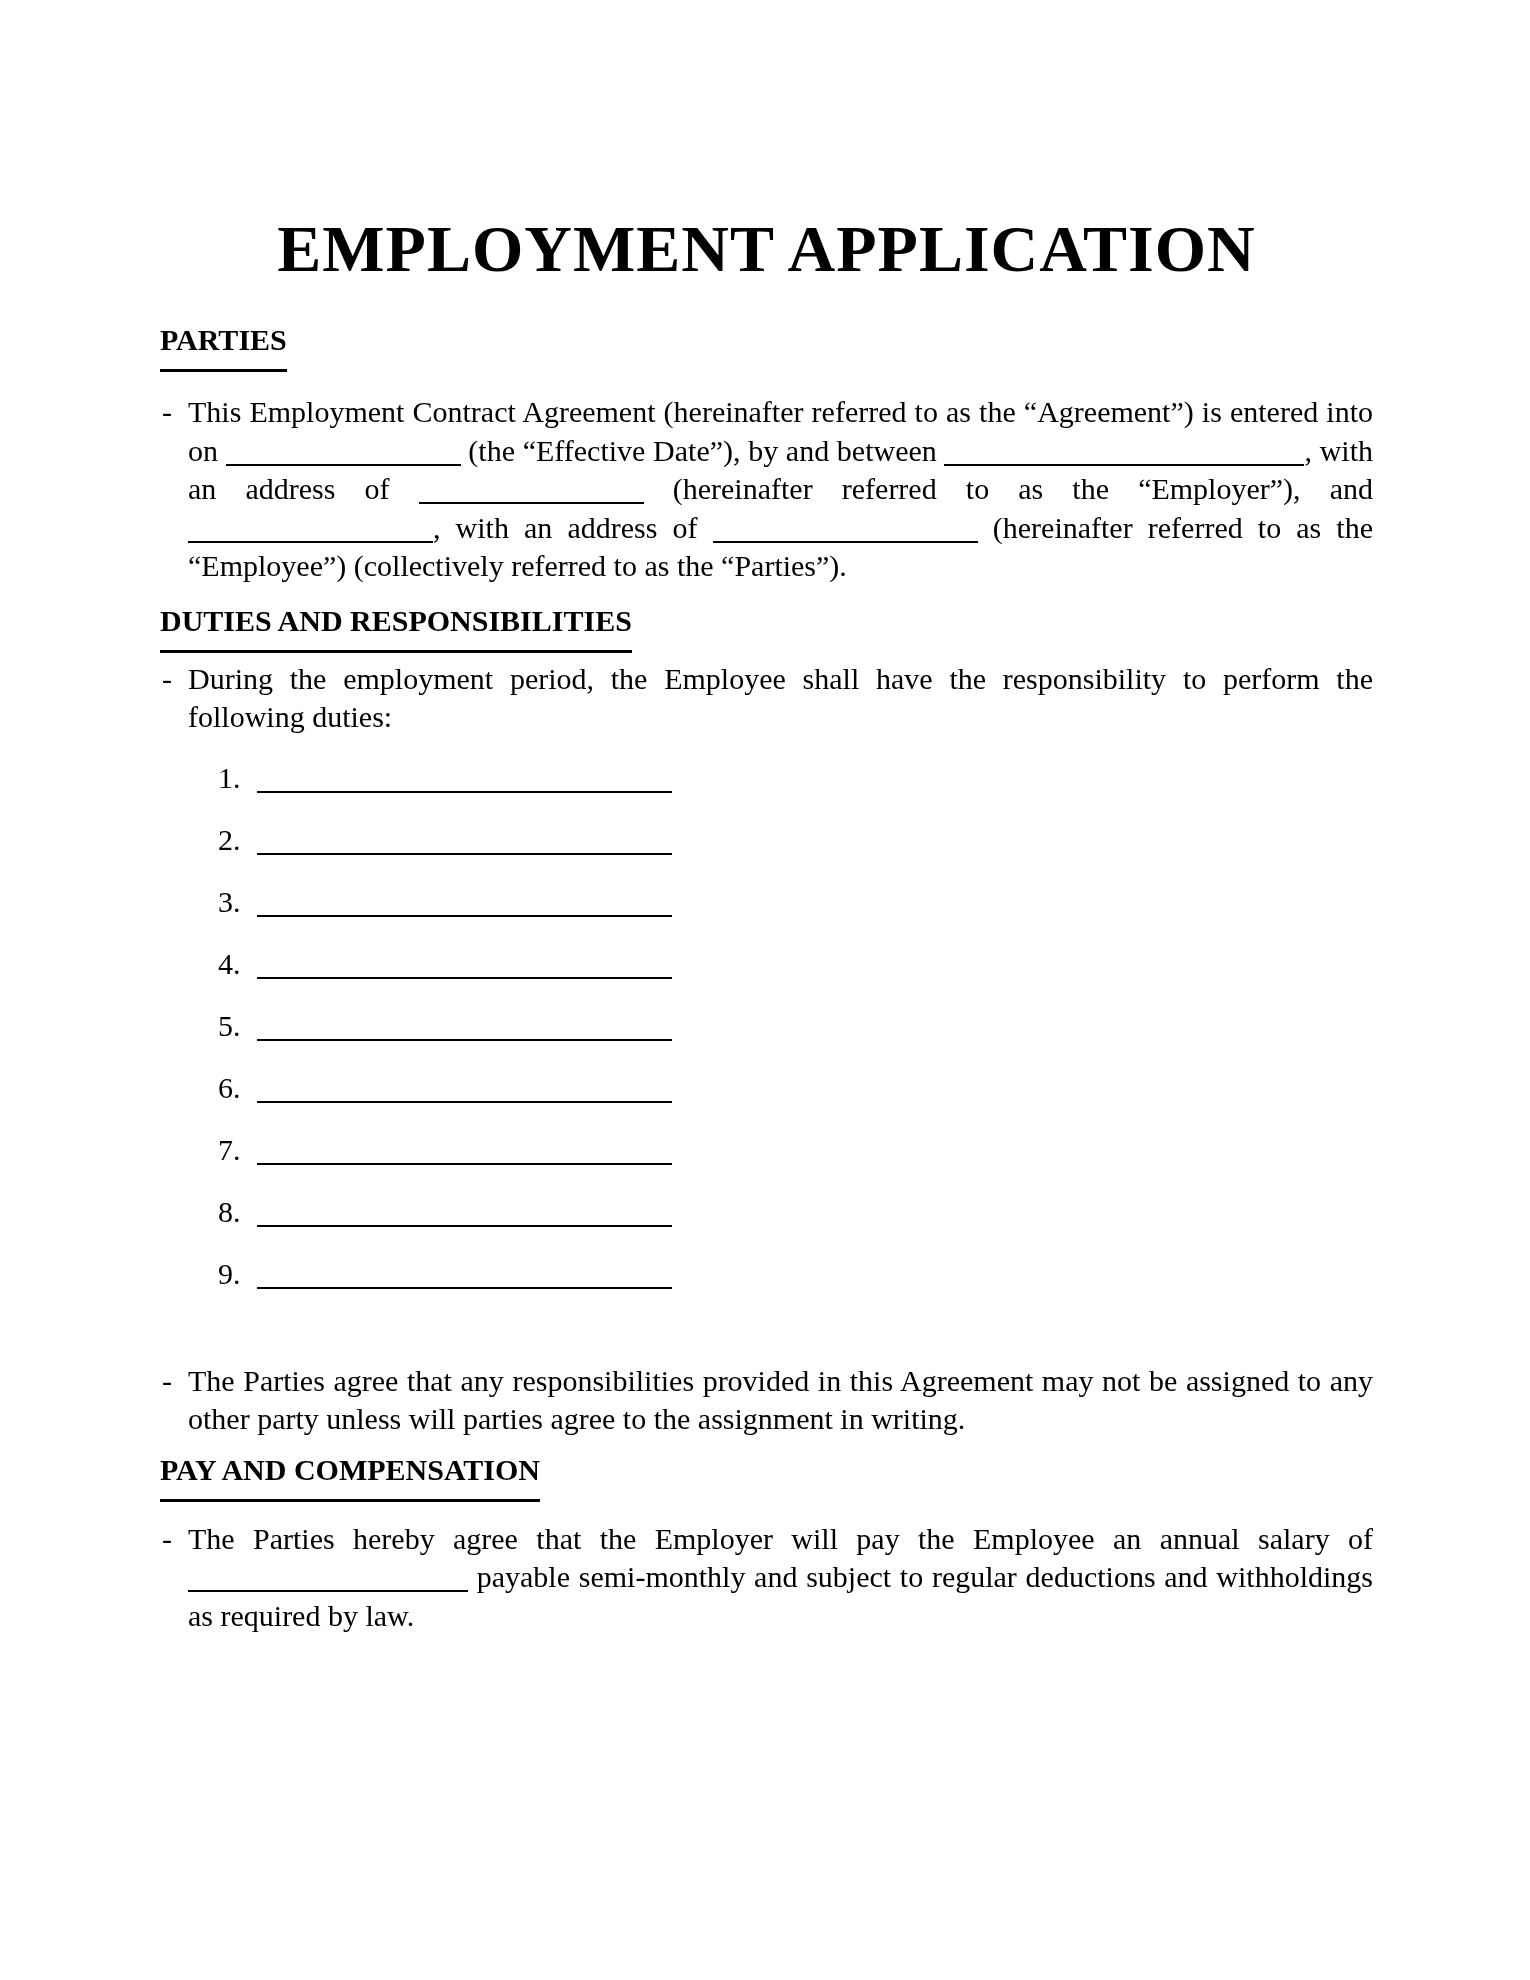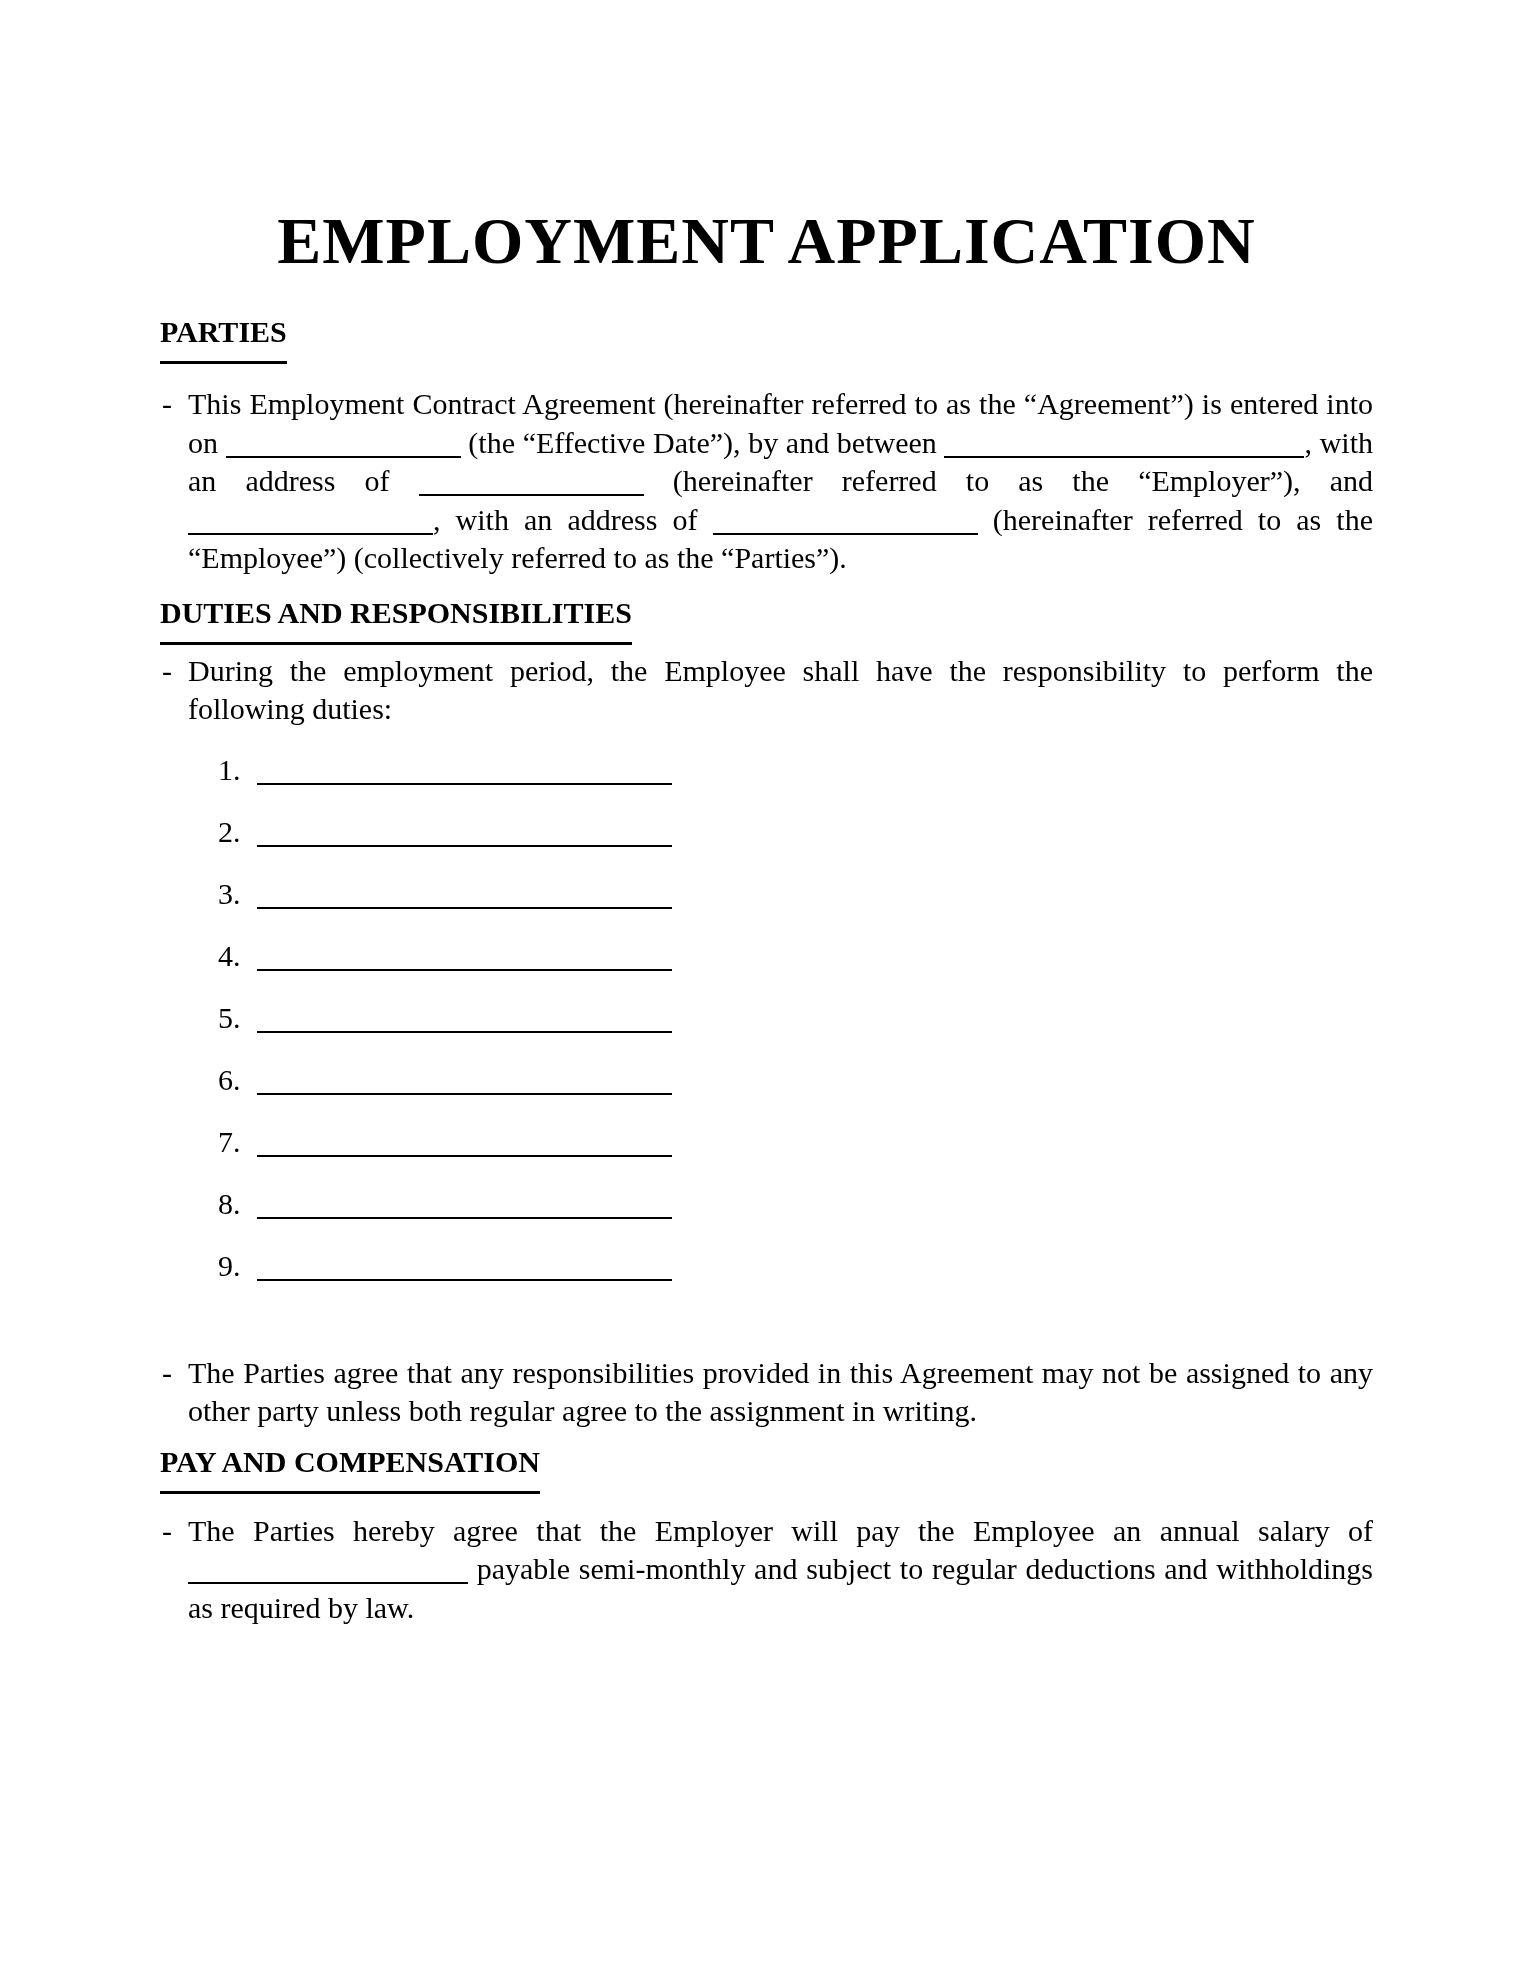--- a/index.html
+++ b/index.html
@@ -10,21 +10,21 @@
     height: 1980px;
     background: #ffffff;
     color: #000000;
     font-family: "Liberation Serif", serif;
     font-size: 30px;
     overflow: hidden;
   }
   .content { padding: 0 157px 0 160px; }
 
   .doc-title {
-    margin: 4px;
+    margin: 12px;
     padding-top: 205px;
     text-align: center;
     font-size: 66px;
     line-height: 64px;
     font-weight: 700;
     letter-spacing: 1px;
     white-space: nowrap;
   }
 
   .heading { font-weight: 700; line-height: 38px; }
@@ -94,20 +94,20 @@
       <div class="duty-item"><span class="duty-num">2.</span><span class="duty-line"></span></div>
       <div class="duty-item"><span class="duty-num">3.</span><span class="duty-line"></span></div>
       <div class="duty-item"><span class="duty-num">4.</span><span class="duty-line"></span></div>
       <div class="duty-item"><span class="duty-num">5.</span><span class="duty-line"></span></div>
       <div class="duty-item"><span class="duty-num">6.</span><span class="duty-line"></span></div>
       <div class="duty-item"><span class="duty-num">7.</span><span class="duty-line"></span></div>
       <div class="duty-item"><span class="duty-num">8.</span><span class="duty-line"></span></div>
       <div class="duty-item"><span class="duty-num">9.</span><span class="duty-line"></span></div>
     </div>
 
-    <div class="bullet-para p-clause"><span class="dash">-</span><span>The Parties agree that any responsibilities provided in this Agreement may not be assigned to any other party unless both regular agree to the assignment in writing.</span></div>
+    <div class="bullet-para p-clause"><span class="dash">-</span><span>The Parties agree that any responsibilities provided in this Agreement may not be assigned to any other party unless will parties agree to the assignment in writing.</span></div>
 
     <div class="heading h-pay"><span class="heading-text">PAY AND COMPENSATION</span></div>
 
     <div class="bullet-para p-pay"><span class="dash">-</span><span>The Parties hereby agree that the Employer will pay the Employee an annual salary of </span><span class="blank w-salary"></span><span> payable semi-monthly and subject to regular deductions and withholdings as required by law.</span></div>
 
   </div>
 </div>
 
 </body></html>

